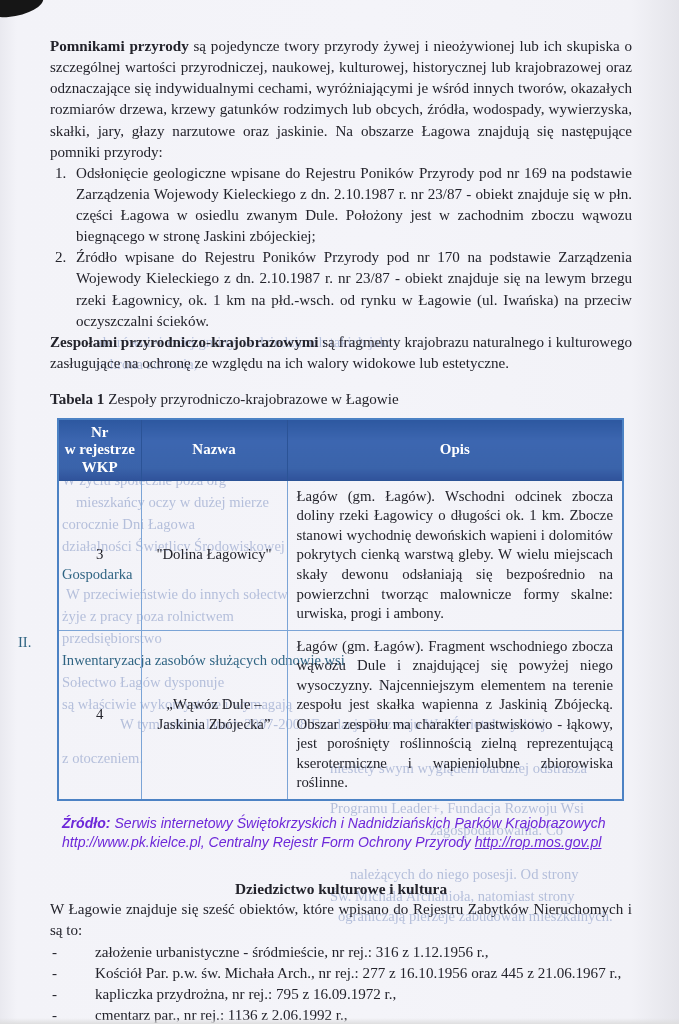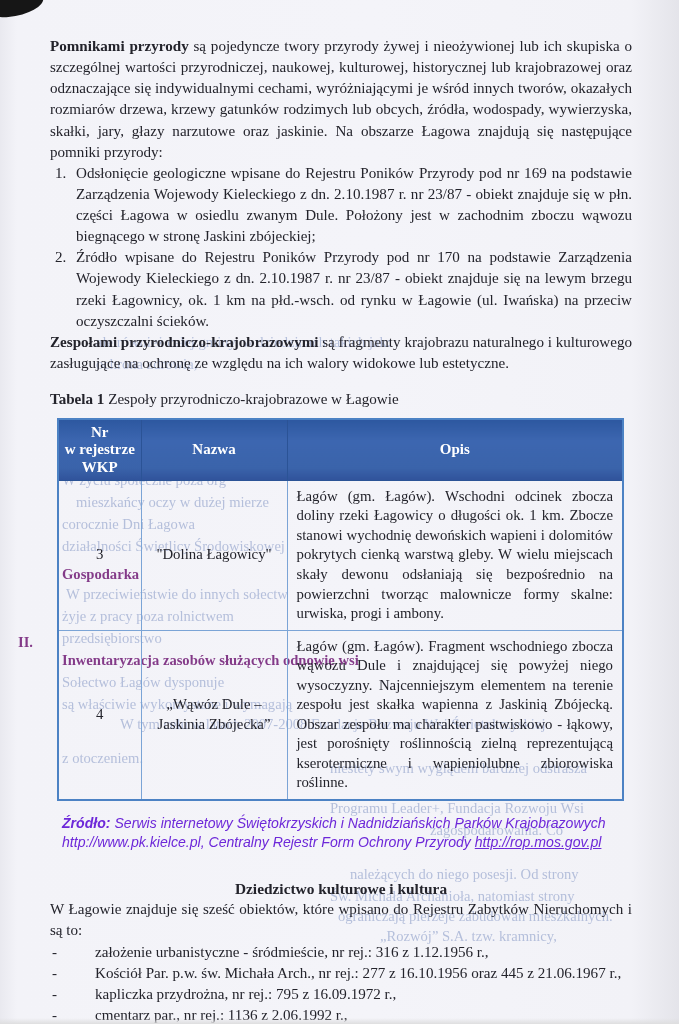--- a/index.html
+++ b/index.html
@@ -21,21 +21,21 @@
     position:absolute;top:-6px;left:-8px;width:52px;height:22px;
     background:#161616;border-radius:0 0 85% 35%;transform:rotate(-6deg);
   }
   
   .bleed-layer{
     position:absolute;inset:0;pointer-events:none;
     color:#aab6d6;opacity:.85;filter:blur(.45px);
     font-size:14.6px;
   }
   .bleed-frag{position:absolute;white-space:nowrap;}
-  .bleed-frag.bold{font-weight:bold;color:#701a75;}
+  .bleed-frag.bold{font-weight:normal;color:#0c4a6e;}
 
   .content{
     position:absolute;left:50px;top:36px;width:582px;
     font-size:15.1px;line-height:1.4;text-align:justify;
   }
   p{margin:0;}
   .lead{font-weight:bold;}
   .num-item{position:relative;padding-left:26px;text-align:justify;}
   .num-item .num{position:absolute;left:5px;font-weight:normal;}
   .caption{margin-top:15px;margin-bottom:8px;text-align:left;}
@@ -94,21 +94,20 @@
     <span class="bleed-frag" style="left: 62px; top: 674px;">Sołectwo Łagów dysponuje</span>
     <span class="bleed-frag" style="left: 62px; top: 696px;">są właściwie wykorzystane i wymagają</span>
     <span class="bleed-frag" style="left: 120px; top: 716px;">W tym celu w latach 2007-2008 Fundacja Rozwoju Wsi Świętokrzyskiej</span>
     <span class="bleed-frag" style="left: 62px; top: 750px;">z otoczeniem.</span>
     <span class="bleed-frag" style="left: 330px; top: 760px;">niestety swym wyglądem bardziej odstrasza</span>
     <span class="bleed-frag" style="left: 330px; top: 800px;">Programu Leader+, Fundacja Rozwoju Wsi</span>
     <span class="bleed-frag" style="left: 430px; top: 822px;">zagospodarowania. Co</span>
     <span class="bleed-frag" style="left: 350px; top: 866px;">należących do niego posesji. Od strony</span>
     <span class="bleed-frag" style="left: 330px; top: 888px;">Św. Michała Archanioła, natomiast strony</span>
     <span class="bleed-frag" style="left: 330px; top: 908px; margin-left: 8px;">ograniczają pierzeje zabudowań mieszkalnych.</span>
-    <span class="bleed-frag" style="left: 380px; top: 928px;">„Rozwój” S.A. tzw. kramnicy,</span>
     <span class="bleed-frag bold" style="left: 18px; top: 634px;">II.</span>
   </div>
 <div class="corner-mark"></div>
 
 <div class="content">
 
   <p class="body"><span class="lead">Pomnikami przyrody</span><span> są pojedyncze twory przyrody żywej i nieożywionej lub ich skupiska o szczególnej wartości przyrodniczej, naukowej, kulturowej, historycznej lub krajobrazowej oraz odznaczające się indywidualnymi cechami, wyróżniającymi je wśród innych tworów, okazałych rozmiarów drzewa, krzewy gatunków rodzimych lub obcych, źródła, wodospady, wywierzyska, skałki, jary, głazy narzutowe oraz jaskinie. Na obszarze Łagowa znajdują się następujące pomniki przyrody:</span></p>
 
   <div class="num-list">
     <div class="num-item">

